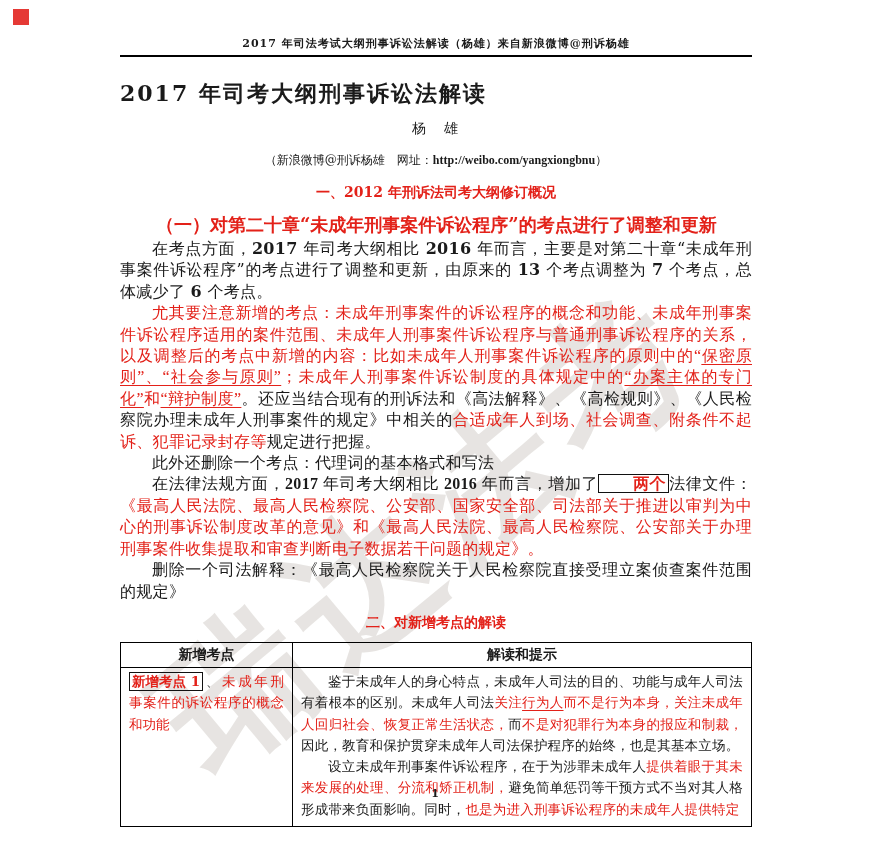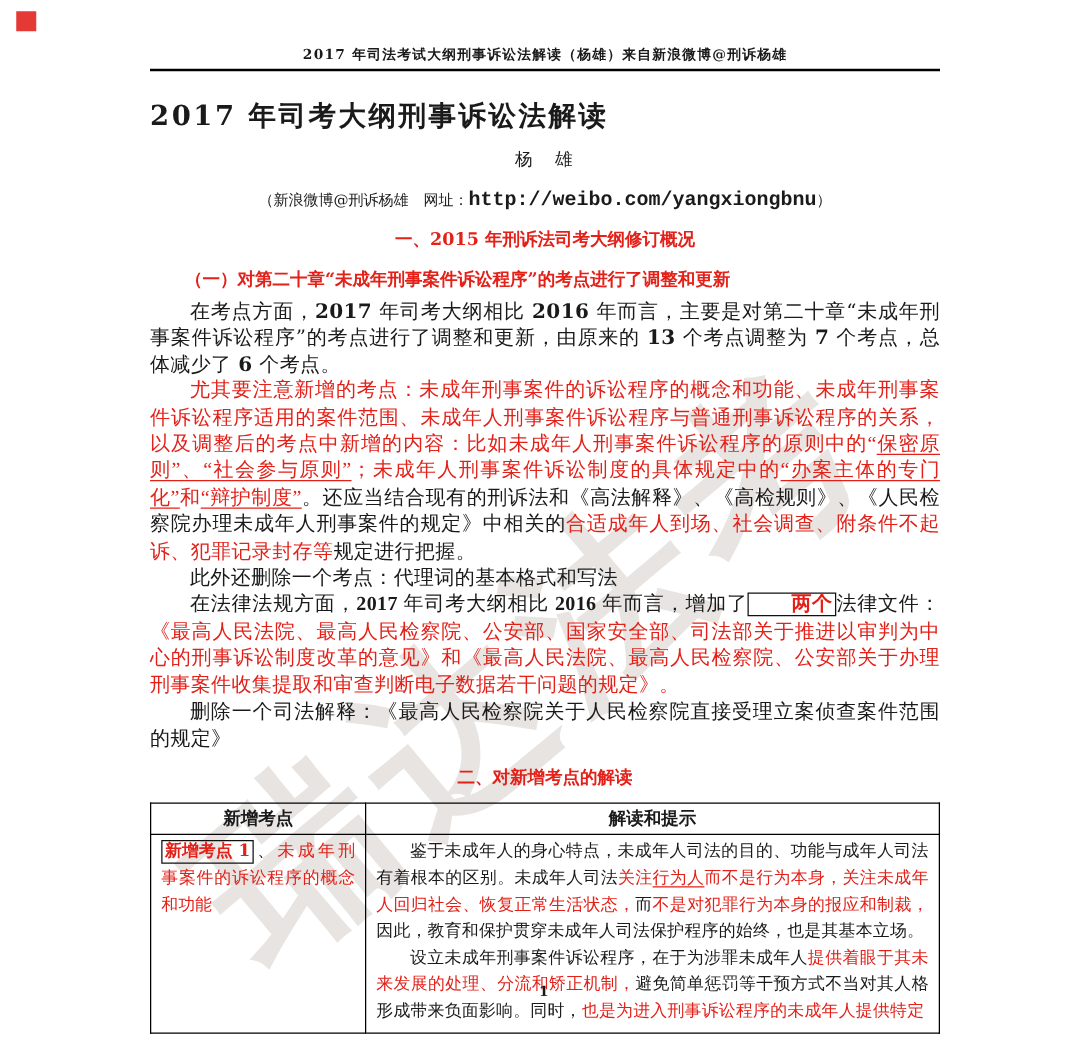--- a/index.html
+++ b/index.html
@@ -28,28 +28,28 @@
     padding-top: 37px; text-align: center;
     font-size: 11px; font-weight: bold; line-height: 14px; letter-spacing: 1px;
   }
   .head-rule { border: none; border-bottom: 2px solid #000; margin: 4px 0 0 0; }
   .doc-title {
     margin: 23px 0 0 0; 
     font-size: 22px; font-weight: bold; line-height: 26px; letter-spacing: 2px;
   }
   .doc-author { margin-top: 13px; text-align: center; font-size: 14px; line-height: 19px; letter-spacing: 2px; }
   .doc-contact { margin-top: 14px; text-align: center; font-size: 12px; line-height: 16px; }
-  .run-url { font-family: Liberation Mono, monospace; font-weight: bold; font-size: 16px; }
+  .run-url { font-family: Liberation Serif, serif; font-weight: bold; font-size: 12px; }
   .part-heading {
     margin: 15px 0 0 0; text-align: center;
     color: var(--accent-red); font-size: 14px; font-weight: bold; line-height: 19px;
   }
   .sec-heading {
     margin: 13px 0 0 0; text-indent: 2em;
-    color: var(--accent-red); font-size: 14px; font-weight: bold; line-height: 19px;
+    color: var(--accent-red); font-size: 18px; font-weight: bold; line-height: 19px;
   }
   p.body-para {
     margin: 4px 0 0 0; text-indent: 2em; text-align: justify;
     font-size: 16px; line-height: 21.4px; letter-spacing: 0.3px;
   }
   p.body-para + p.body-para { margin-top: 0; font-family: Liberation Serif, serif; }
   .run-red { color: var(--accent-red); }
   .run-redu {
     color: var(--accent-red);
     text-decoration: underline; text-decoration-color: var(--accent-red);
@@ -80,21 +80,21 @@
 <div class="watermark">瑞达法考</div>
 
 <div class="content">
   <div class="running-head">2017 年司法考试大纲刑事诉讼法解读（杨雄）来自新浪微博@刑诉杨雄</div>
   <hr class="head-rule">
 
   <h1 class="doc-title">2017 年司考大纲刑事诉讼法解读</h1>
   <div class="doc-author">杨　雄</div>
   <div class="doc-contact"><span class="run-k">（新浪微博@刑诉杨雄　网址：</span><span class="run-url">http://weibo.com/yangxiongbnu</span><span class="run-k">）</span></div>
 
-  <div class="part-heading">一、2015 年刑诉法司考大纲修订概况</div>
+  <div class="part-heading">一、2012 年刑诉法司考大纲修订概况</div>
 
   <div class="sec-heading">（一）对第二十章“未成年刑事案件诉讼程序”的考点进行了调整和更新</div>
   <p class="body-para"><span class="run-k">在考点方面，<b>2017</b> 年司考大纲相比 <b>2016</b> 年而言，主要是对第二十章“未成年刑事案件诉讼程序”的考点进行了调整和更新，由原来的 <b>13</b> 个考点调整为 <b>7</b> 个考点，总体减少了 <b>6</b> 个考点。</span></p>
   <p class="body-para"><span class="run-red">尤其要注意新增的考点：未成年刑事案件的诉讼程序的概念和功能、未成年刑事案件诉讼程序适用的案件范围、未成年人刑事案件诉讼程序与普通刑事诉讼程序的关系，以及调整后的考点中新增的内容：比如未成年人刑事案件诉讼程序的原则中的“</span><span class="run-redu">保密原则”、“社会参与原则”</span><span class="run-red">；未成年人刑事案件诉讼制度的具体规定中的</span><span class="run-redu">“办案主体的专门化”</span><span class="run-red">和</span><span class="run-redu">“辩护制度”</span><span class="run-k">。还应当结合现有的刑诉法和《高法解释》、《高检规则》、《人民检察院办理未成年人刑事案件的规定》中相关的</span><span class="run-red">合适成年人到场、社会调查、附条件不起诉、犯罪记录封存等</span><span class="run-k">规定进行把握。</span></p>
   <p class="body-para"><span class="run-k">此外还删除一个考点：代理词的基本格式和写法</span></p>
 
   <p class="body-para"><span class="run-k">在法律法规方面，<b>2017</b> 年司考大纲相比 <b>2016</b> 年而言，增加了</span><span class="run-box">两个</span><span class="run-k">法律文件：</span><span class="run-red">《最高人民法院、最高人民检察院、公安部、国家安全部、司法部关于推进以审判为中心的刑事诉讼制度改革的意见》</span><span class="run-red">和</span><span class="run-red">《最高人民法院、最高人民检察院、公安部关于办理刑事案件收集提取和审查判断电子数据若干问题的规定》。</span></p>
   <p class="body-para"><span class="run-k">删除一个司法解释：《最高人民检察院关于人民检察院直接受理立案侦查案件范围的规定》</span></p>
 
   <div class="part-heading" style="margin-top:11px;">二、对新增考点的解读</div>

